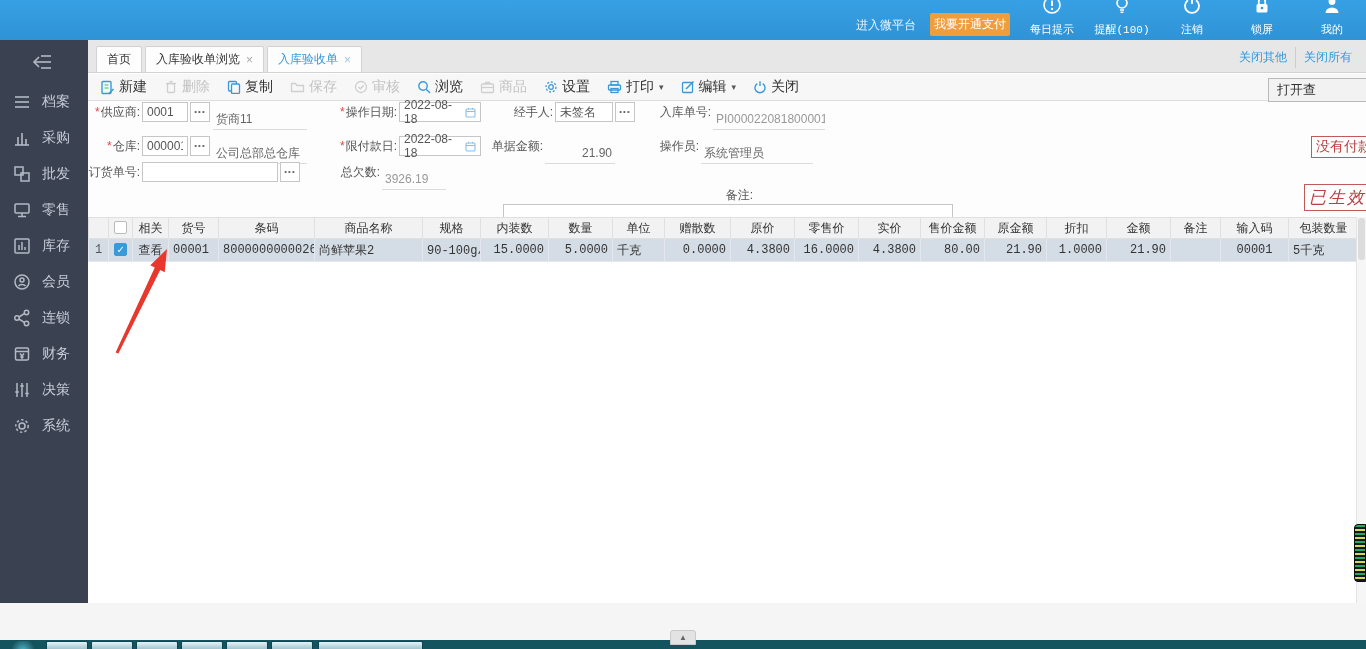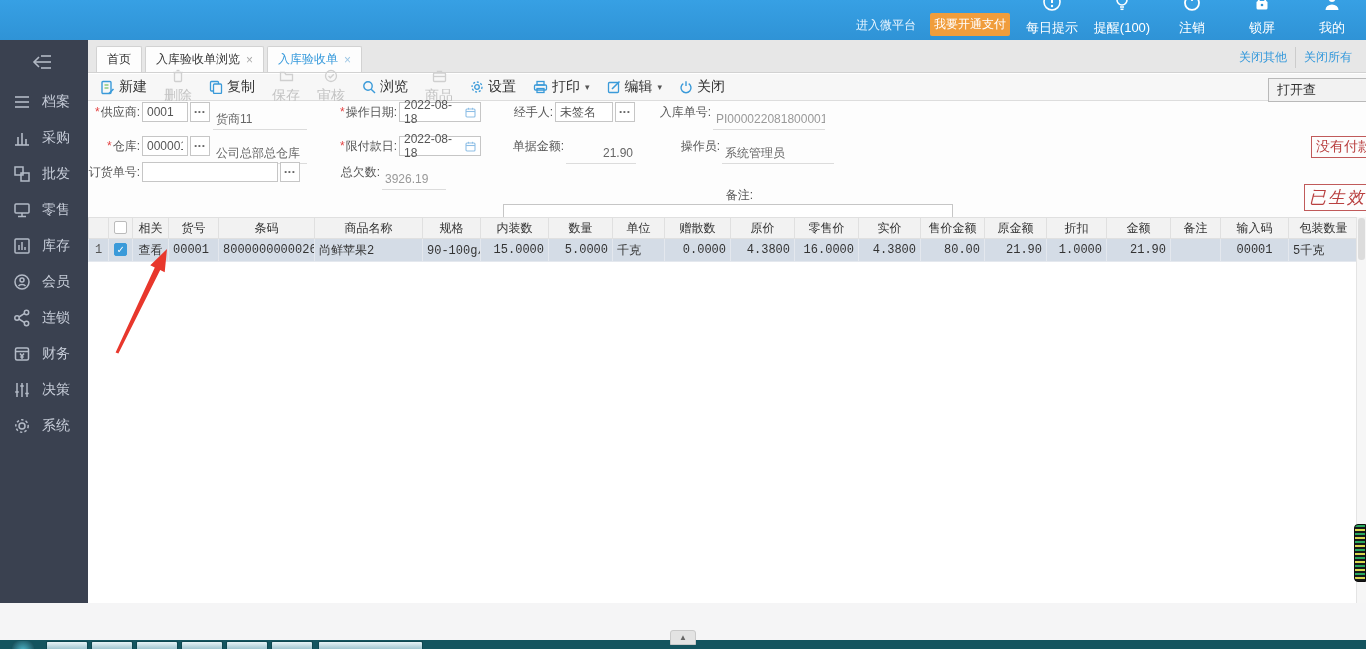--- a/index.html
+++ b/index.html
@@ -7,42 +7,42 @@
 
   
   .topbar { position:absolute; left:0; top:0; width:1366px; height:40px;
     background:linear-gradient(#37a0e4,#2f93d6); display:flex; align-items:center; z-index:20; }
   .logo-wrap { display:flex; align-items:center; margin-left:10px; gap:6px; }
   .logo-title { color:#fff; font-size:21px; letter-spacing:1px; }
   .topbar-right { position:absolute; right:6px; top:0; height:40px; display:flex; align-items:flex-end; gap:14px; padding-bottom:3px; }
   .tb-link { color:#eaf6ff; font-size:12px; padding-bottom:3px; cursor:pointer; }
   .tb-pay { background:#f09d3c; color:#fff; font-size:12px; padding:3px 4px; border-radius:2px; margin-bottom:1px; cursor:pointer; }
   .tb-action { display:flex; flex-direction:column; align-items:center; width:56px; color:#fff; cursor:pointer; }
-  .tb-action .lbl { font-size:13px; margin-top:7px; white-space:nowrap; }
+  .tb-action .lbl { font-size:11px; margin-top:7px; white-space:nowrap;font-family:Liberation Mono, monospace; }
 
   
   .sidebar { position:absolute; left:0; top:40px; width:88px; height:563px; background:#3a4150; z-index:15; }
   .collapse-row { height:44px; display:flex; align-items:center; padding-left:30px; }
   .side-item { height:36px; display:flex; align-items:center; padding-left:13px; gap:11px; color:#c7cdd9; font-size:14px; cursor:pointer; }
 
   
   .tabstrip { position:absolute; left:88px; top:40px; width:1278px; height:33px; background:#e7e7e7; border-bottom:1px solid #d2d2d2; }
   .tabs { position:absolute; left:8px; bottom:0; display:flex; gap:3px; }
   .tab { height:26px; background:#fdfdfd; border:1px solid #d2d2d2; border-bottom:none; border-radius:2px 2px 0 0; display:flex; align-items:center; padding:0 10px; font-size:12px; color:#333; gap:6px; cursor:pointer; }
   .tab .x { color:#aaa; font-size:12px; }
   .tab.active { color:#3398db; }
   .tab.active .x { color:#9cc6e4; }
   .tab-close-links { position:absolute; right:6px; top:7px; display:flex; }
   .tab-close-links span { color:#3398db; font-size:12px; padding:2px 8px; cursor:pointer; }
   .tab-close-links span:first-child { border-right:1px solid #ccc; }
 
   
   .toolbar { position:absolute; left:88px; top:74px; width:1278px; height:27px; background:#f7f7f7; border-bottom:1px solid #ddd; display:flex; align-items:center; gap:17px; padding-left:12px; }
   .tb-btn { display:flex; align-items:center; gap:4px; font-size:14px; color:#333; cursor:pointer; white-space:nowrap; }
-  .tb-btn.disabled { color:#c3c3c3; cursor:default;flex-direction:column; }
+  .tb-btn.disabled { color:#c3c3c3; cursor:default; }
   .tb-btn .caret { font-size:9px; color:#555; margin-left:1px; }
   .open-query-btn { position:absolute; top:78px; left:1268px; width:120px; height:24px; background:#f2f2f2; border:1px solid #b9b9b9; font-size:13px; color:#333; text-align:left; padding-left:8px; line-height:22px; z-index:5; cursor:pointer; }
 
   
   .formarea { position:absolute; left:88px; top:101px; width:1278px; height:116px; background:#fdfdfd; font-size:12px; color:#555; }
   .frow { position:absolute; height:22px; display:flex; align-items:center; }
   .flabel { text-align:right; white-space:nowrap; color:#555; }
   .req { color:#e34545; margin-right:1px; }
   .fbox { height:20px; border:1px solid #c6c6c6; background:#fff; font-size:12px; color:#555; padding:0 4px; font-family:inherit; }
   .lookup-btn { width:20px; height:20px; border:1px solid #c6c6c6; background:#fff; margin-left:2px; font-size:8px; color:#666; text-align:center; line-height:18px; letter-spacing:1px; cursor:pointer; }
@@ -382,21 +382,21 @@
     <span class="flabel" style="width:72px; margin-left:18px"><span class="req">*</span><span>限付款日:</span></span>
     <span class="datebox" style="width:82px; margin-left:2px">
       <span>2022-08-18</span>
       <span class="icon"><svg width="11" height="11" viewBox="0 0 11 11" stroke="#8fbfe6" stroke-width="1.1" fill="none">
             <rect x="1" y="2" width="9" height="8" rx="1"></rect>
             <line x1="1" y1="4.5" x2="10" y2="4.5"></line>
             <line x1="3.5" y1="0.8" x2="3.5" y2="2.5"></line>
             <line x1="7.5" y1="0.8" x2="7.5" y2="2.5"></line>
           </svg></span>
     </span>
-    <span class="flabel" style="width:58px; margin-left:25px">单据金额:</span>
+    <span class="flabel" style="width:58px; margin-left:4px">单据金额:</span>
     <span class="fline" style="width:70px; margin-left:2px; text-align:right">21.90</span>
     <span class="flabel" style="width:56px; margin-left:28px">操作员:</span>
     <span class="fline" style="width:112px; margin-left:2px">系统管理员</span>
   </div>
 
   <div class="frow" style="left:0; top:60px; width:1278px;">
     <span class="flabel" style="width:52px">订货单号:</span>
     <input class="fbox" style="width: 136px; margin-left: 2px;" readonly="">
     <span class="lookup-btn">•••</span>
     <span class="flabel" style="width:58px; margin-left:22px">总欠数:</span>

